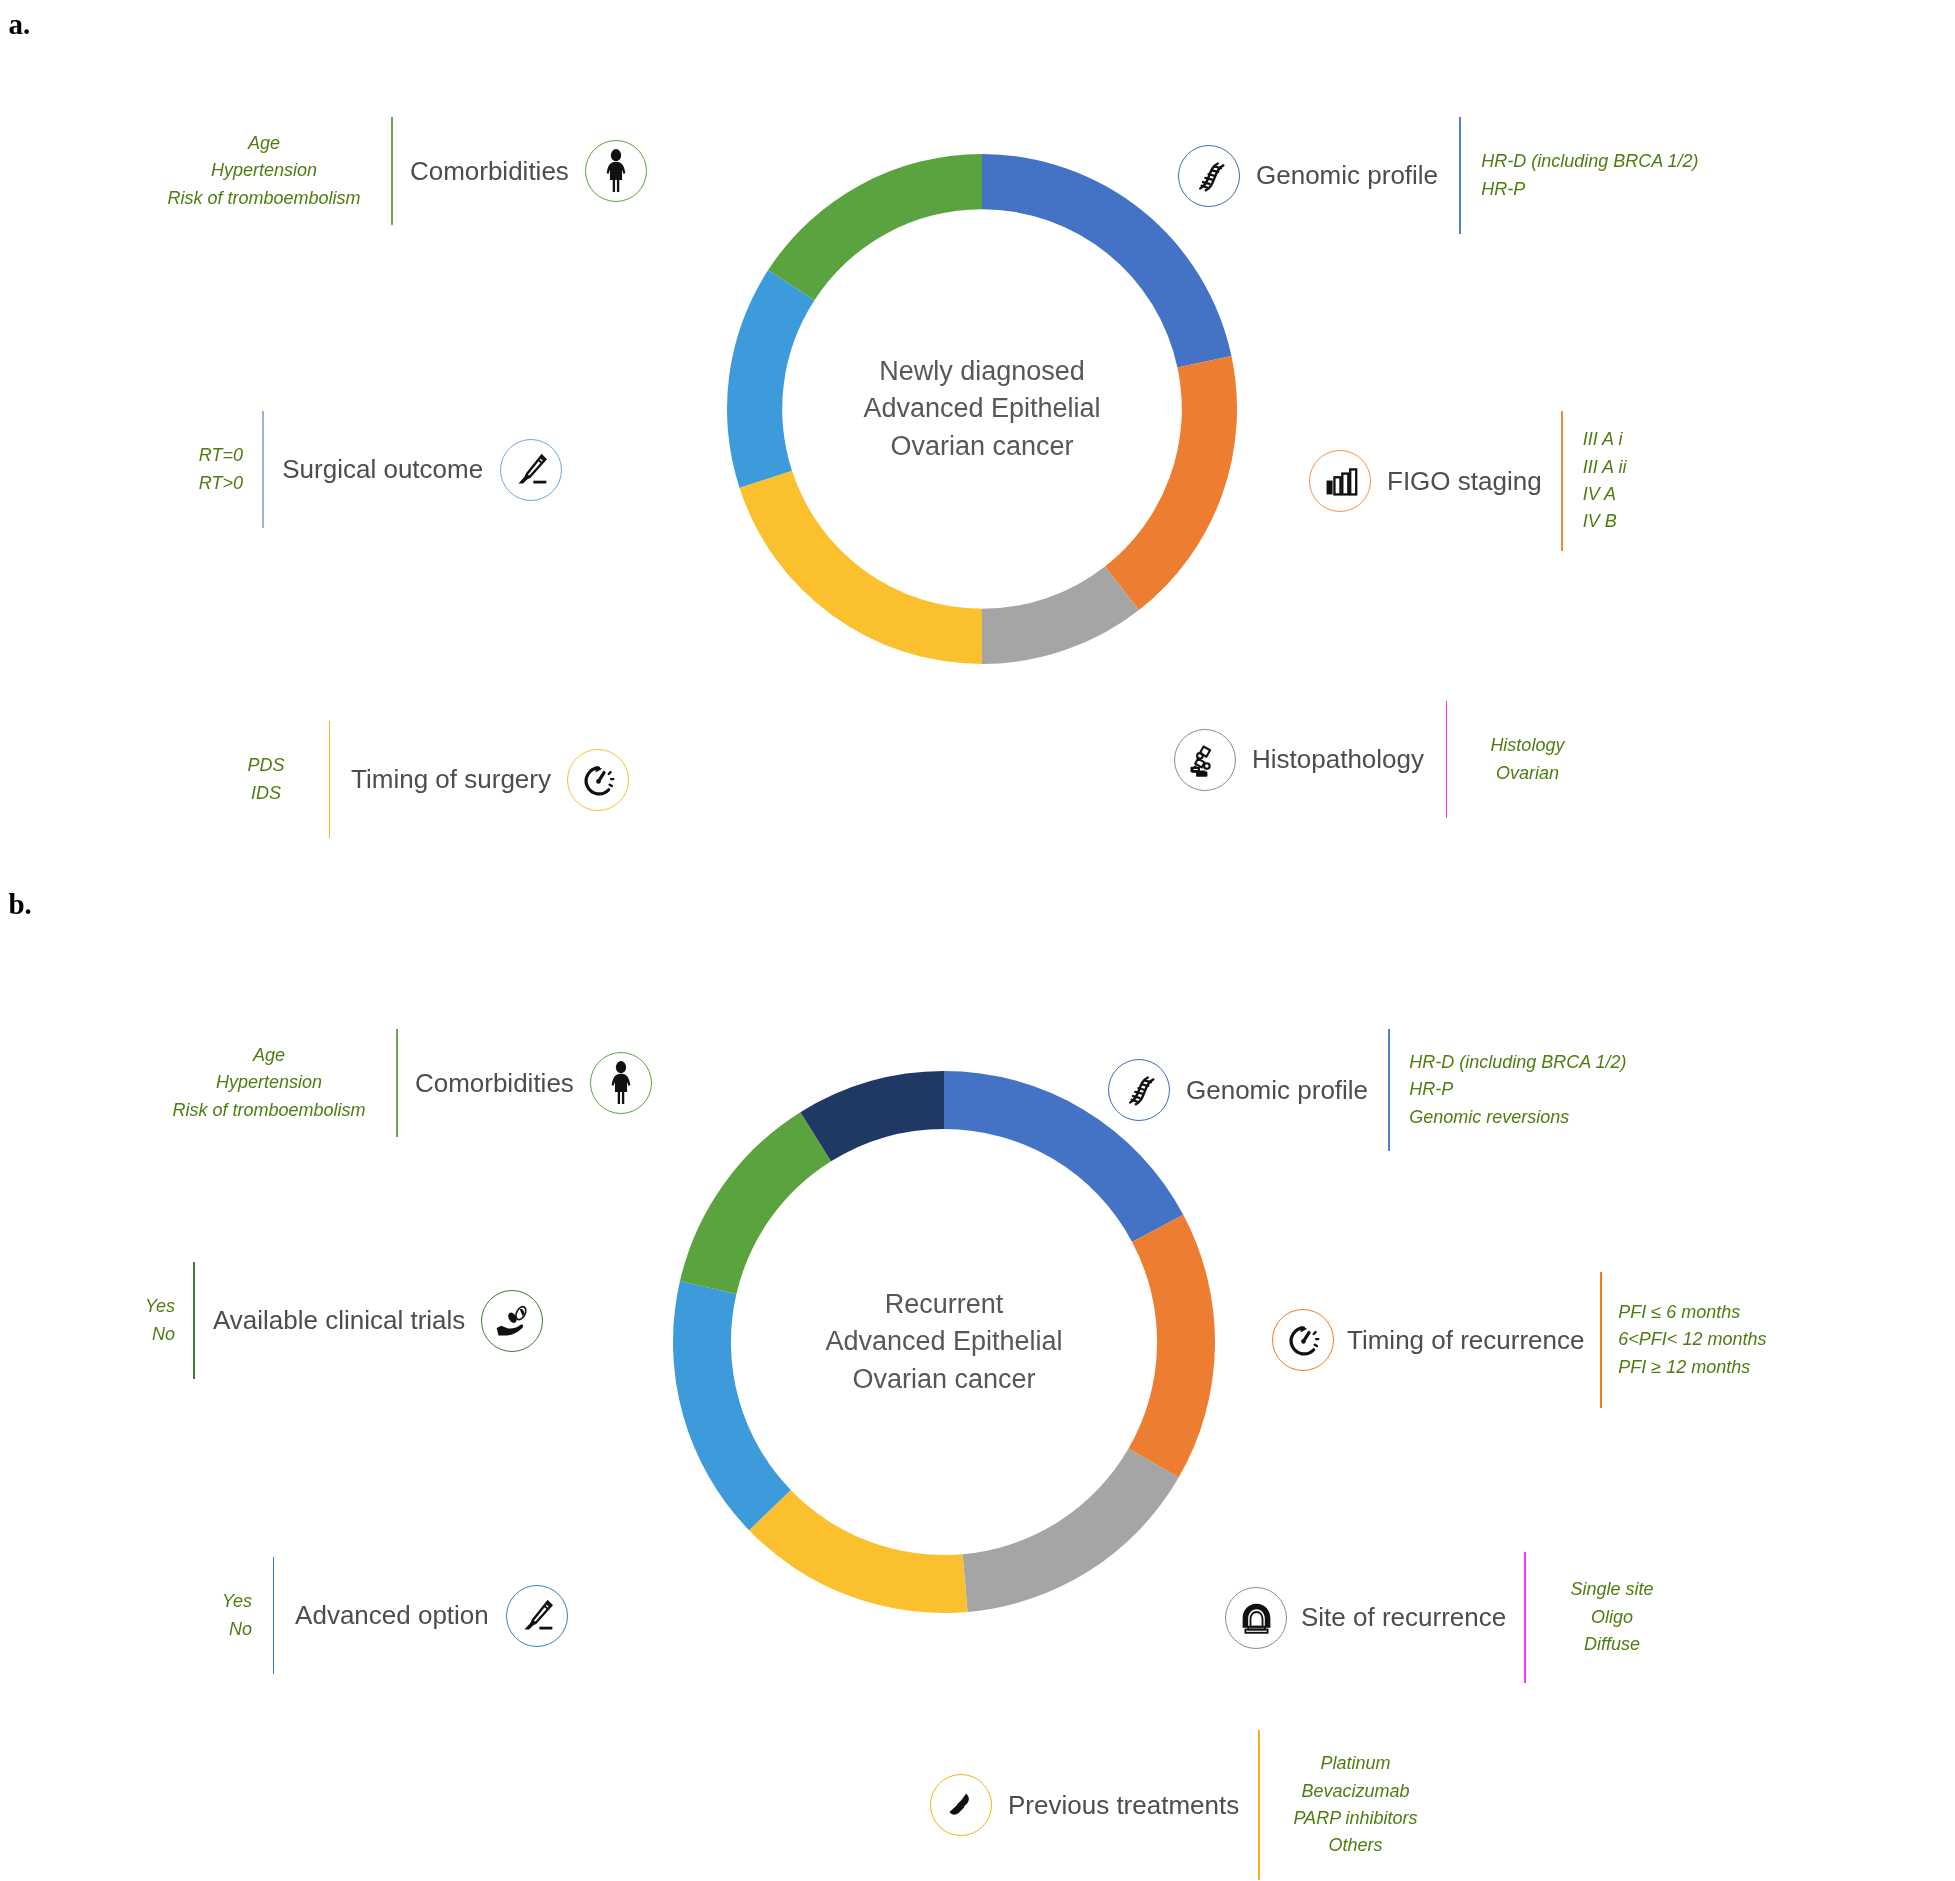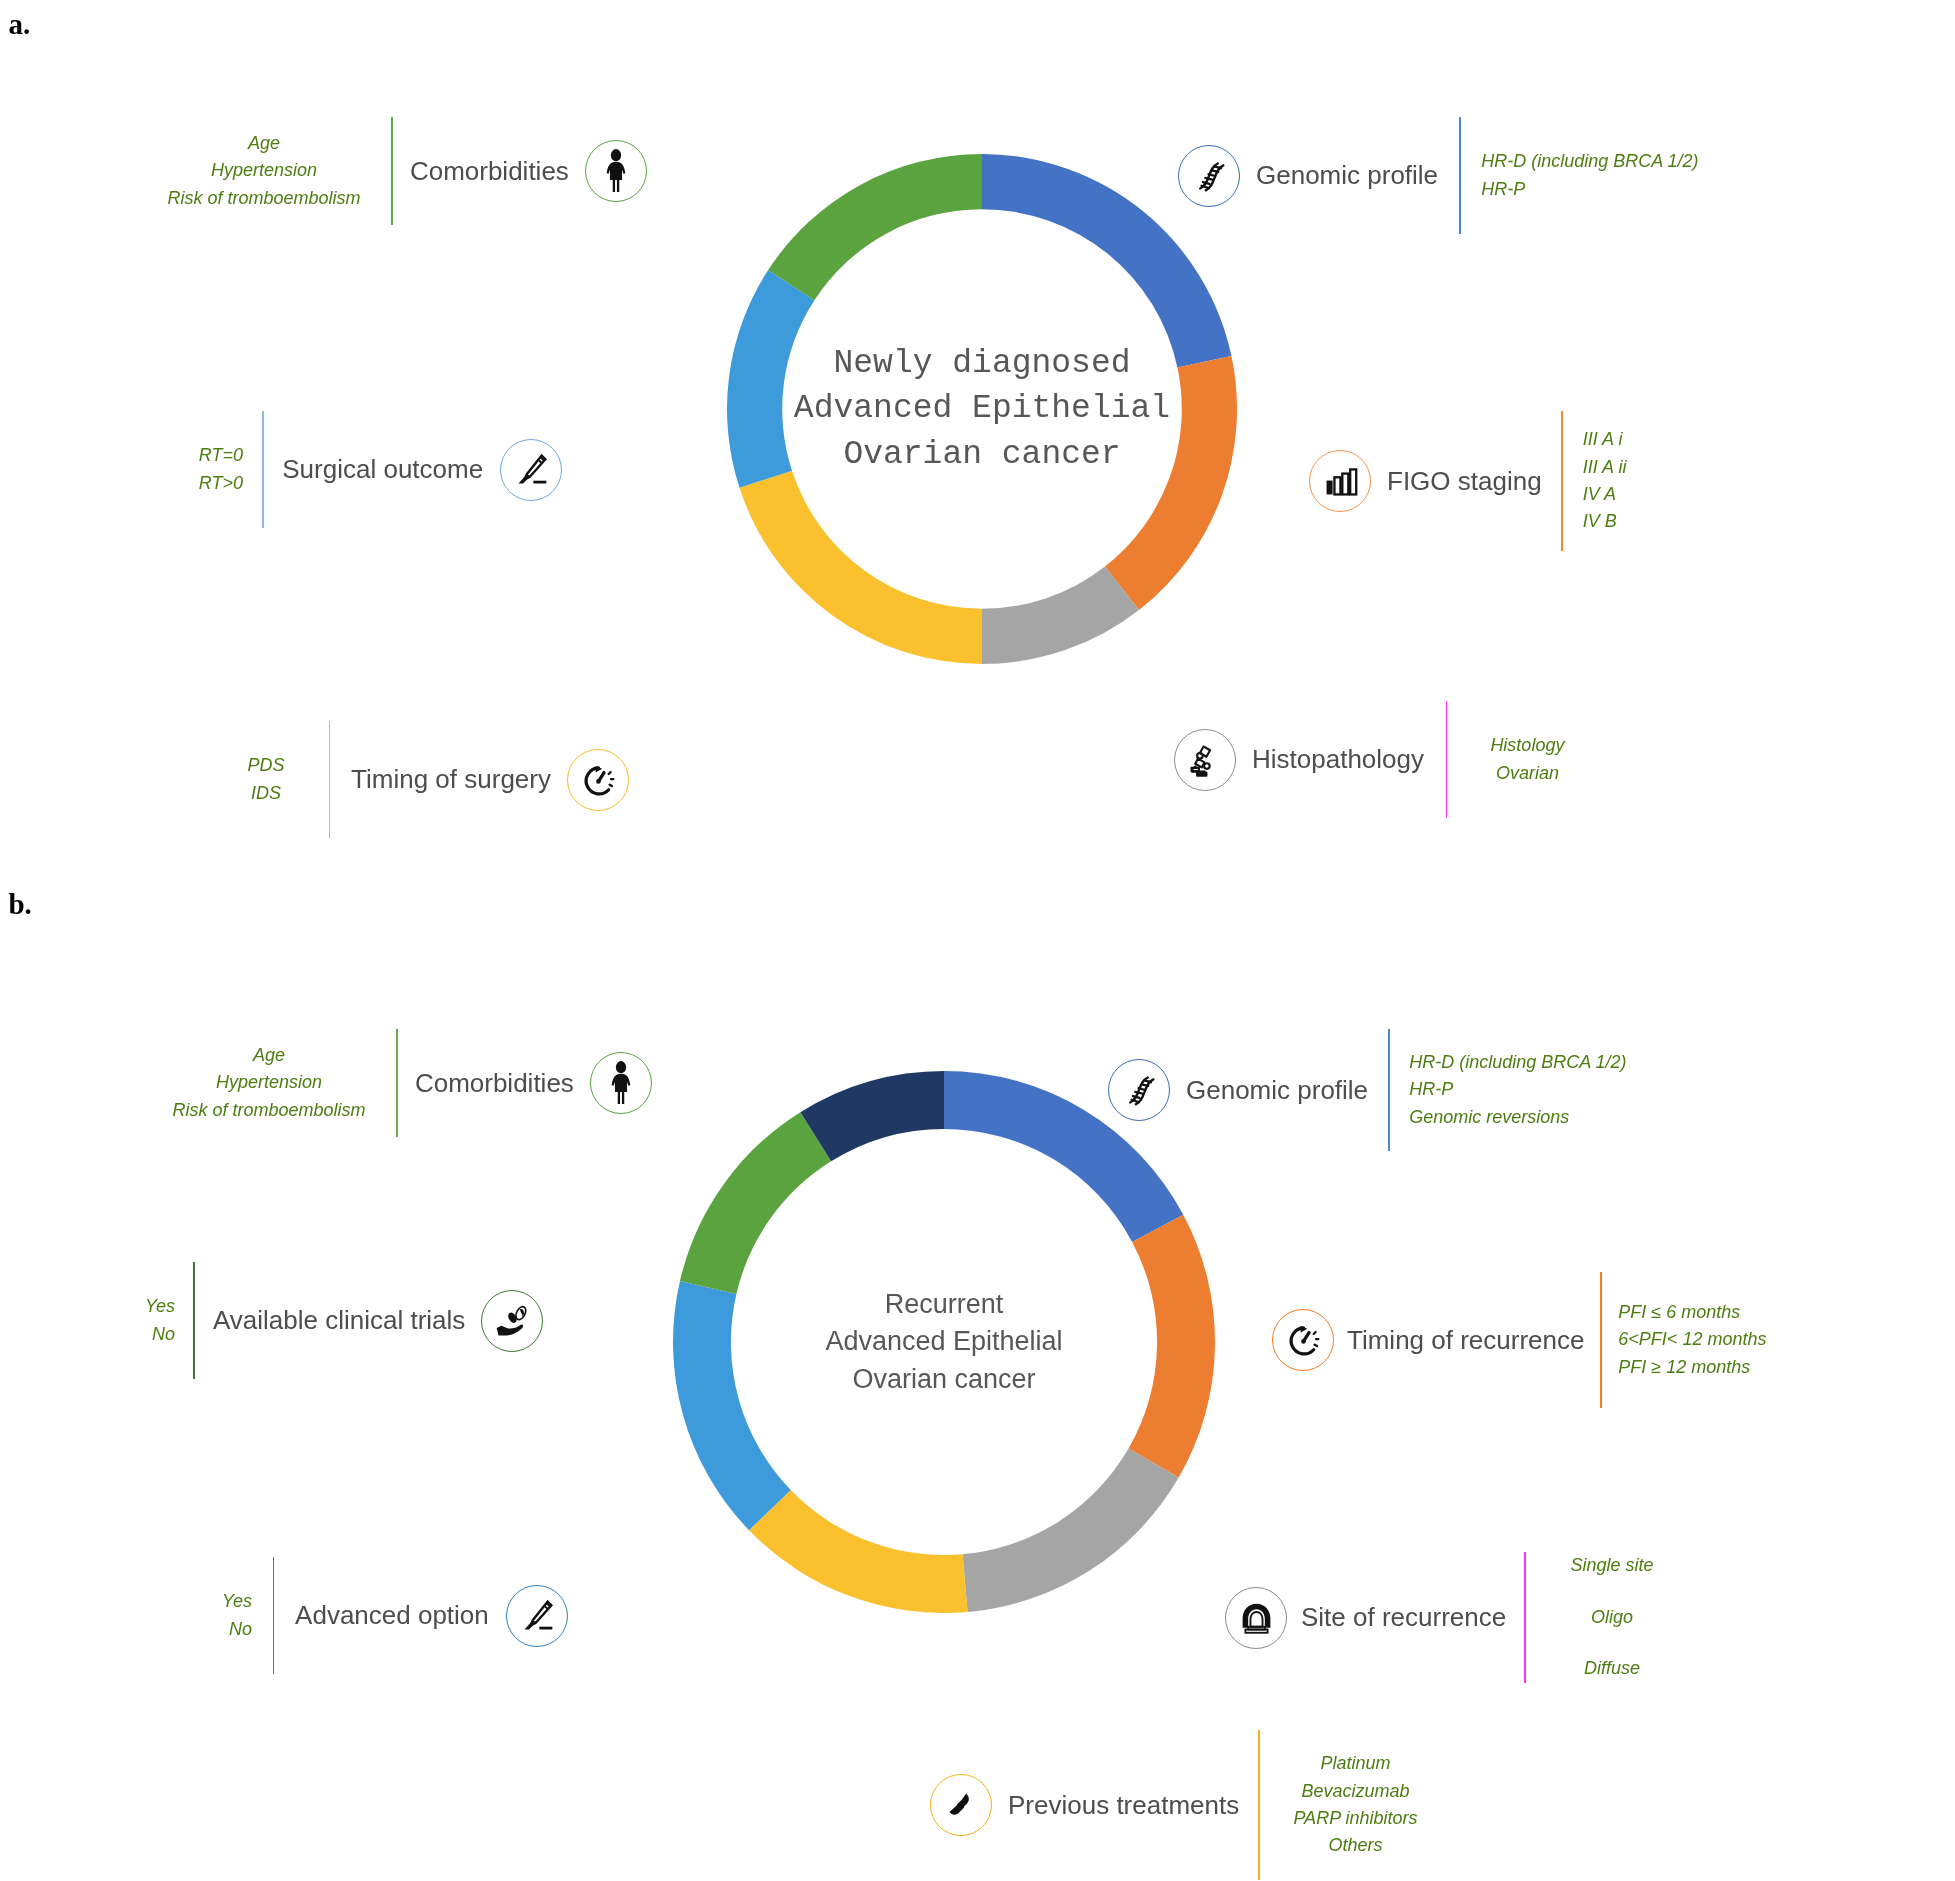--- a/index.html
+++ b/index.html
@@ -41,21 +41,21 @@
 <div class="donut-wrap" style="left:727px;top:154px;">
   <div class="donut" style="width:510px;height:510px;">
     <svg id="donut-a" width="510" height="510" viewBox="0 0 1090 1090">
         <path d="M 545 0 A 545 545 0 0 1 1078.090442399924 431.6881285043212 L 962.6690255133351 456.2217080208168 A 427 427 0 0 0 545 118 Z" fill="#4472C4"></path>
         <path d="M 1078.090442399924 431.6881285043212 A 545 545 0 0 1 880.5355040524837 974.4658607156634 L 807.887449964056 881.4805917900703 A 427 427 0 0 0 962.6690255133351 456.2217080208168 Z" fill="#ED7D31"></path>
         <path d="M 880.5355040524837 974.4658607156634 A 545 545 0 0 1 545 1090 L 545 972 A 427 427 0 0 0 807.887449964056 881.4805917900703 Z" fill="#A5A5A5"></path>
         <path d="M 545 1090 A 545 545 0 0 1 26.674198619141293 713.4142619343464 L 138.89886754196942 676.9502565981026 A 427 427 0 0 0 545 972 Z" fill="#FBC02D"></path>
         <path d="M 26.674198619141293 713.4142619343464 A 545 545 0 0 1 87.92454046974387 248.17172591681026 L 186.88766748730393 312.4391320485835 A 427 427 0 0 0 138.89886754196942 676.9502565981026 Z" fill="#3D9BDC"></path>
         <path d="M 87.92454046974387 248.17172591681026 A 545 545 0 0 1 544.9999999999999 0 L 544.9999999999999 118 A 427 427 0 0 0 186.88766748730393 312.4391320485835 Z" fill="#5BA33F"></path>
       </svg>
-    <div class="donut-center" style="font-size:33px;font-family:Liberation Mono, monospace;">
+    <div class="donut-center" style="font-size:27px;">
       <div>Newly diagnosed</div>
       <div>Advanced Epithelial</div>
       <div>Ovarian cancer</div>
     </div>
   </div>
 </div>
 
 <div class="item left" style="left:154px;top:117px;">
   <div class="sublist c" style="width:220px;">
     <span>Age</span>
@@ -302,19 +302,19 @@
         <g fill="#111">
           <path d="M40 10 C22 10 10 24 10 42 L10 62 L22 62 L22 42 C22 31 30 22 40 22 C50 22 58 31 58 42 L58 62 L70 62 L70 42 C70 24 58 10 40 10 Z"></path>
           <path d="M40 28 C32 28 27 35 27 43 L27 60 L53 60 L53 43 C53 35 48 28 40 28 Z" fill="none" stroke="#111" stroke-width="4"></path>
           <rect x="22" y="60" width="36" height="6" fill="none" stroke="#111" stroke-width="4"></rect>
           <rect x="16" y="66" width="48" height="7" fill="none" stroke="#111" stroke-width="4"></rect>
         </g>
       </svg>
   </div>
   <div class="item-label" style="margin-left:14px;">Site of recurrence</div>
   <div class="vrule" style="width:1.9px;height:131px;background:#FF33FF;margin:0 18px;"></div>
-  <div class="sublist c" style="width:136px;gap:24px;">
+  <div class="sublist c" style="width:136px;">
     <span>Single site</span>
     <span>Oligo</span>
     <span>Diffuse</span>
   </div>
 </div>
 
 
 </body></html>

